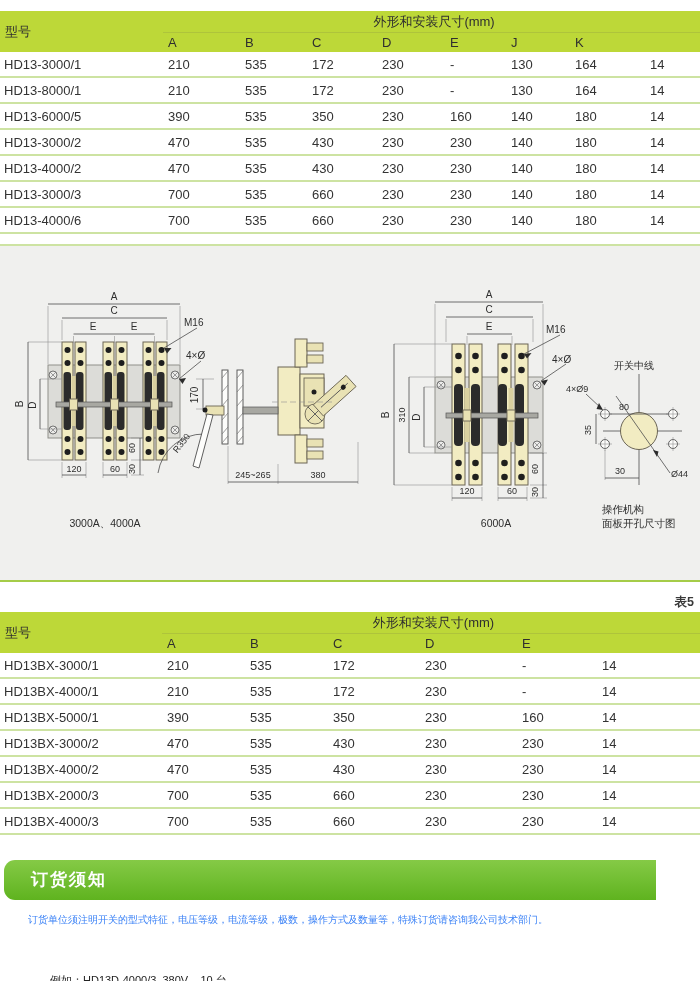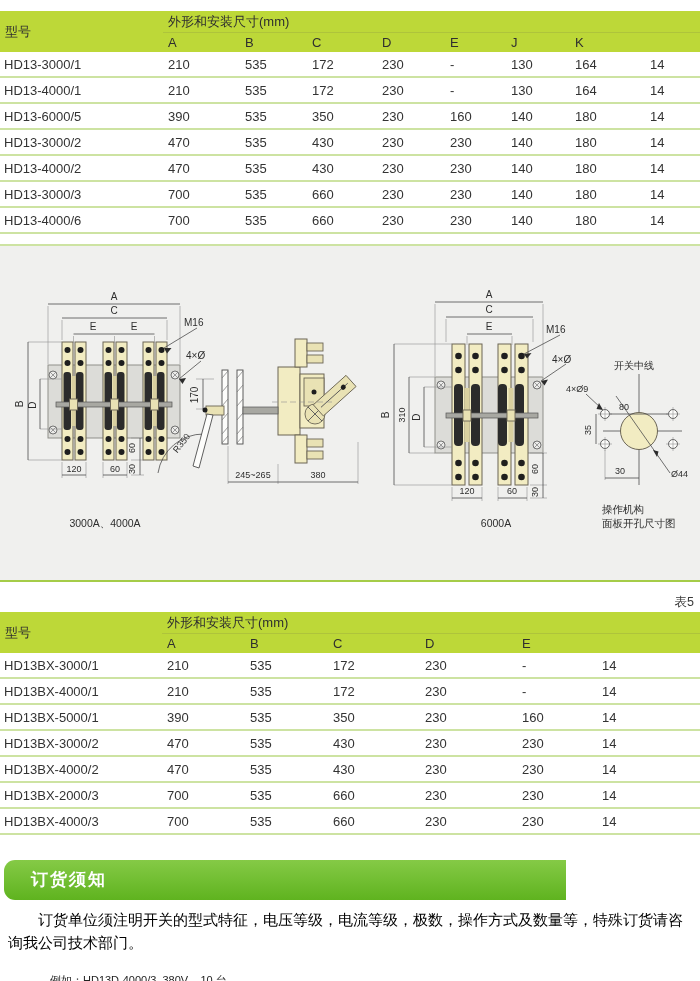--- a/index.html
+++ b/index.html
@@ -4,51 +4,51 @@
 <style>
   html,body{margin:0;padding:0;background:#fff;}
   .page{position:relative;width:700px;height:981px;overflow:hidden;background:#fff;
         font-family:"Liberation Sans","DejaVu Sans",sans-serif;color:#2e2e2e;}
   
   table.dim-table{position:absolute;left:0;width:700px;border-collapse:collapse;table-layout:fixed;
         font-size:13px;color:#333;}
   #table1{top:11px;} #table2{top:612px;}
   .dim-table th{font-weight:normal;text-align:left;background:#bdd838;padding:0 0 0 5px;color:#2f2f2f;}
   .dim-table th.th-model{}
-  .dim-table th.th-group{height:21px;border-bottom:1px solid #aec43b;}
+  .dim-table th.th-group{height:21px;border-bottom:1px solid #aec43b;text-align:center;}
   .dim-table tr.subhead th{height:19px;}
   .dim-table td{height:22px;border-bottom:2px solid #cde3a2;padding-left:5px;background:#fff;
         white-space:nowrap;overflow:hidden;}
   .dim-table td.model{padding-left:4px;}
-  .tag{position:absolute;top:594px;right:6px;font-size:12.5px;color:#3a3a3a;}
+  .tag{position:absolute;top:594px;right:6px;font-size:12.5px;color:#3a3a3a;font-weight:bold;}
   
   .drawings{position:absolute;top:244px;left:0;width:700px;height:334px;background:#f0f0ee;
         border-top:2px solid #cde3a2;border-bottom:2px solid #a5cc48;box-sizing:content-box;}
   svg .part{fill:#f2ecc2;stroke:#6b6555;stroke-width:1;}
   svg .part2{fill:#e9e2b4;stroke:#6b6555;stroke-width:0.9;}
   svg .plate{fill:#dcdcd8;stroke:#8f8f8a;stroke-width:1;}
   svg .dark{fill:#2b2b2b;stroke:none;}
   svg .mid{fill:#d9d0a0;stroke:none;}
   svg .metal{fill:#a8a8a2;stroke:#555;stroke-width:0.7;}
   svg .dim{stroke:#4d4d4d;stroke-width:0.8;fill:none;}
   svg .ext{stroke:#909090;stroke-width:0.6;fill:none;}
   svg .edge{stroke:#555;stroke-width:0.9;fill:none;}
   svg .hatch{stroke:#777;stroke-width:0.7;}
   svg .xbolt{fill:#ececea;stroke:#555;stroke-width:0.8;}
   svg .hole{fill:#1e1e1e;}
   svg .wh{fill:#fdfdfb;stroke:#4d4d4d;stroke-width:0.9;}
   svg text{fill:#2e2e2e;font-size:10px;font-family:"Liberation Sans","DejaVu Sans",sans-serif;}
   svg text.s9{font-size:9px;} svg text.cap{font-size:10.5px;}
   
-  .notice-bar{position:absolute;top:860px;left:4px;width:562px;height:40px;
+  .notice-bar{position:absolute;top:860px;left:4px;width:652px;height:40px;
         background:linear-gradient(#85ca46,#5fb31f);border-radius:11px 0 0 11px;}
   .notice-bar span{display:block;line-height:40px;padding-left:27px;color:#fff;
         font-size:17px;font-weight:bold;letter-spacing:2px;}
-  .notice-body{position:absolute;top:908px;left:8px;width:688px;font-size:15px;line-height:23px;
-        text-indent:2em;color:#000000;margin:0;}
+  .notice-body{position:absolute;top:908px;left:8px;width:688px;font-size:10px;line-height:23px;
+        text-indent:2em;color:#3b82f6;margin:0;}
   .notice-example{position:absolute;top:957px;left:8px;padding-left:26px;font-size:11px;color:#222;
         margin:16px;white-space:pre-wrap;}
 </style>
 </head>
 <body>
 
 <div class="page">
 
   <table class="dim-table" id="table1">
     <colgroup>
@@ -84,21 +84,21 @@
           <td>210</td>
           <td>535</td>
           <td>172</td>
           <td>230</td>
           <td>-</td>
           <td>130</td>
           <td>164</td>
           <td>14</td>
         </tr>
       <tr>
-          <td class="model">HD13-4000/1</td>
+          <td class="model">HD13-8000/1</td>
           <td>210</td>
           <td>535</td>
           <td>172</td>
           <td>230</td>
           <td>-</td>
           <td>130</td>
           <td>164</td>
           <td>14</td>
         </tr>
       <tr>

